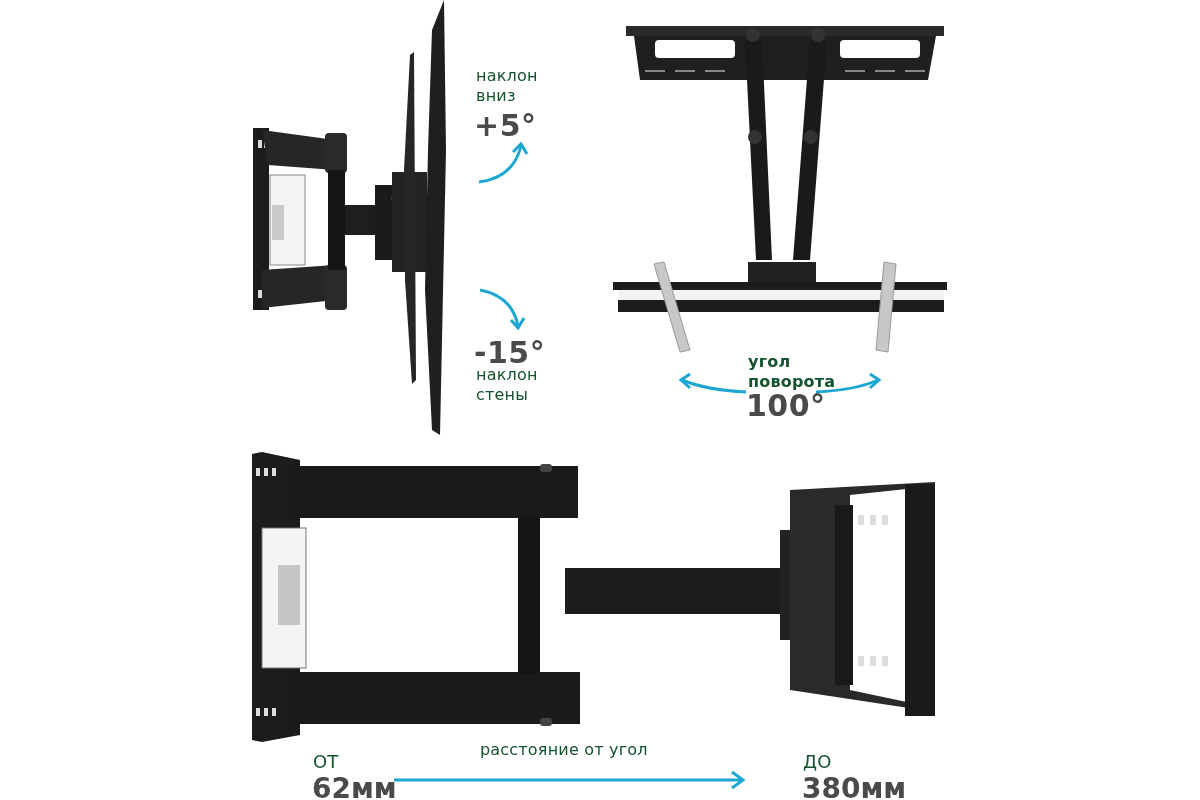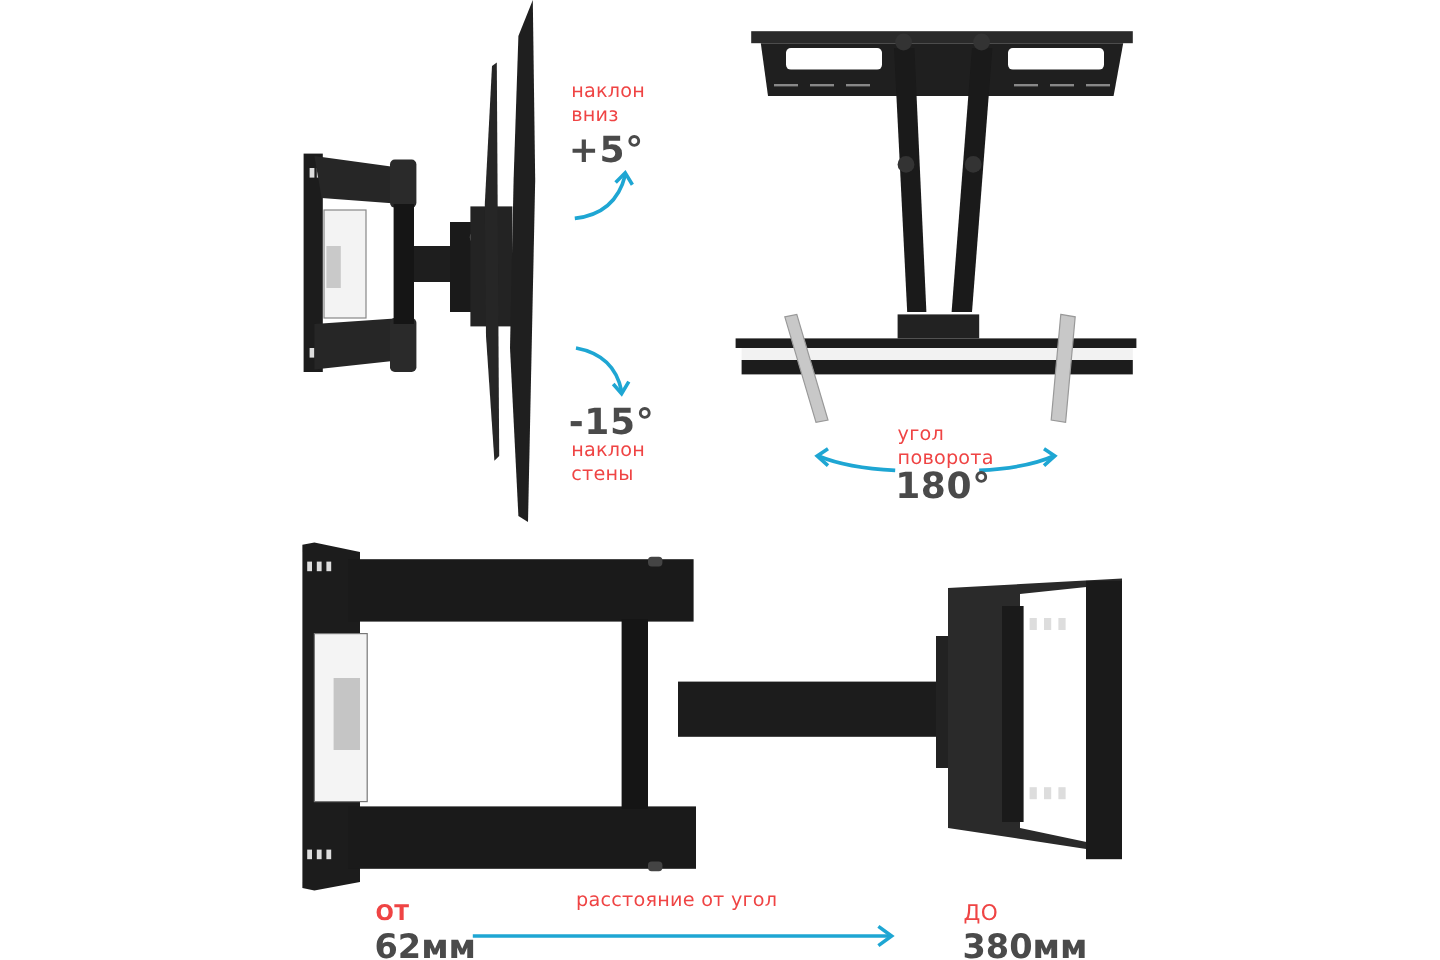--- a/index.html
+++ b/index.html
@@ -1,19 +1,19 @@
 <!DOCTYPE html>
 <html><head>
   <meta charset="utf-8">
   <style>
     * { margin: 0; padding: 0; box-sizing: border-box; }
     html, body { width: 1200px; height: 800px; background: #ffffff; overflow: hidden; }
     body { position: relative; font-family: "DejaVu Sans", "Liberation Sans", sans-serif; color: #4a4a4a; }
     .abs { position: absolute; }
-    .lbl { font-size: 16px; color: #ef4444; line-height: 20px; letter-spacing: 0.2px; }
+    .lbl { font-size: 16px; color: #14532d; line-height: 20px; letter-spacing: 0.2px; }
     .big { font-size: 30px; font-weight: bold; color: #4a4a4a; line-height: 32px; letter-spacing: 0.5px; }
     .big-med { font-size: 28px; font-weight: bold; color: #4a4a4a; }
     svg { position: absolute; overflow: visible; }
   </style>
 </head>
 <body>
 
 <svg width="1200" height="800" style="left:0;top:0;">
 
   <rect x="253" y="128" width="16" height="182" fill="#1c1c1c"></rect>
@@ -90,25 +90,25 @@
   <polygon points="654,264 664,262 690,350 680,352" fill="#c8c8c8" stroke="#999"></polygon>
   <polygon points="884,262 896,264 888,352 876,350" fill="#c8c8c8" stroke="#999"></polygon>
 </svg>
 
 <svg width="220" height="30" style="left:676px;top:372px;">
   <path d="M6,8 Q30,18 70,20" fill="none" stroke="#1ea6d3" stroke-width="3"></path>
   <path d="M14,2 L5,8 L14,16" fill="none" stroke="#1ea6d3" stroke-width="3"></path>
   <path d="M140,20 Q180,18 202,8" fill="none" stroke="#1ea6d3" stroke-width="3"></path>
   <path d="M194,2 L203,8 L194,16" fill="none" stroke="#1ea6d3" stroke-width="3"></path>
 </svg>
-<div class="abs lbl" style="left:748px;top:352px;">
+<div class="abs lbl" style="left:748px;top:352px;font-weight:bold;">
   <div>угол</div>
   <div>поворота</div>
 </div>
-<div class="abs big" style="left:746px;top:390px;">180°</div>
+<div class="abs big" style="left:746px;top:390px;">100°</div>
 
 <svg width="1200" height="800" style="left:0;top:0;">
 
   <polygon points="252,454 262,452 300,460 300,735 262,742 252,740" fill="#1c1c1c"></polygon>
   <g fill="#ddd">
       <rect x="256" y="468" width="4" height="8"></rect>
       <rect x="264" y="468" width="4" height="8"></rect>
       <rect x="272" y="468" width="4" height="8"></rect>
   <rect x="256" y="708" width="4" height="8"></rect>
       <rect x="264" y="708" width="4" height="8"></rect>
@@ -138,20 +138,20 @@
       <rect x="858" y="515" width="6" height="10"></rect>
       <rect x="870" y="515" width="6" height="10"></rect>
       <rect x="882" y="515" width="6" height="10"></rect>
   <rect x="858" y="656" width="6" height="10"></rect>
       <rect x="870" y="656" width="6" height="10"></rect>
       <rect x="882" y="656" width="6" height="10"></rect>
     </g>
 </svg>
 
 <div class="abs lbl" style="left:480px;top:740px;">расстояние от угол</div>
-<div class="abs lbl" style="left:313px;top:752px;font-size:18px;font-weight:bold;">ОТ</div>
+<div class="abs lbl" style="left:313px;top:752px;font-size:18px;">ОТ</div>
 <div class="abs big-med" style="left:312px;top:772px;">62мм</div>
 <svg width="360" height="20" style="left:392px;top:770px;">
   <line x1="2" y1="10" x2="350" y2="10" stroke="#1ea6d3" stroke-width="3"></line>
   <path d="M340,2 L351,10 L340,18" fill="none" stroke="#1ea6d3" stroke-width="3"></path>
 </svg>
 <div class="abs lbl" style="left:803px;top:752px;font-size:18px;">ДО</div>
 <div class="abs big-med" style="left:802px;top:772px;">380мм</div>
 
 </body></html>

